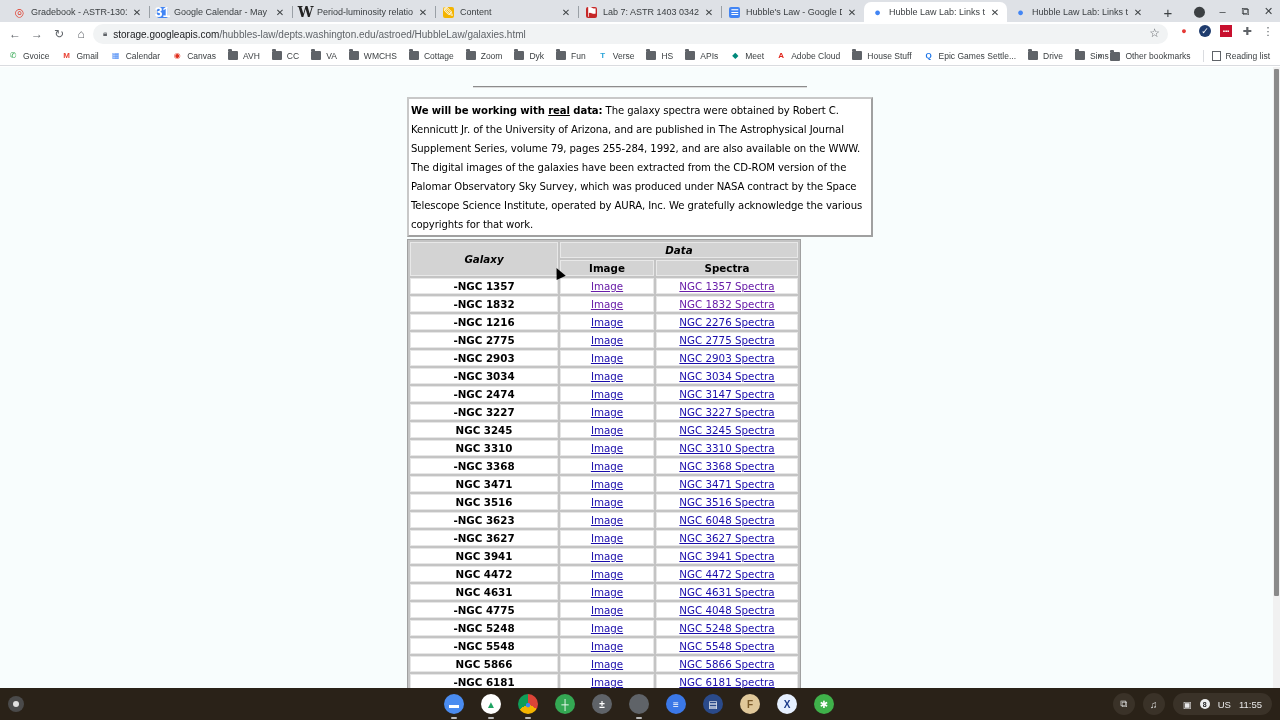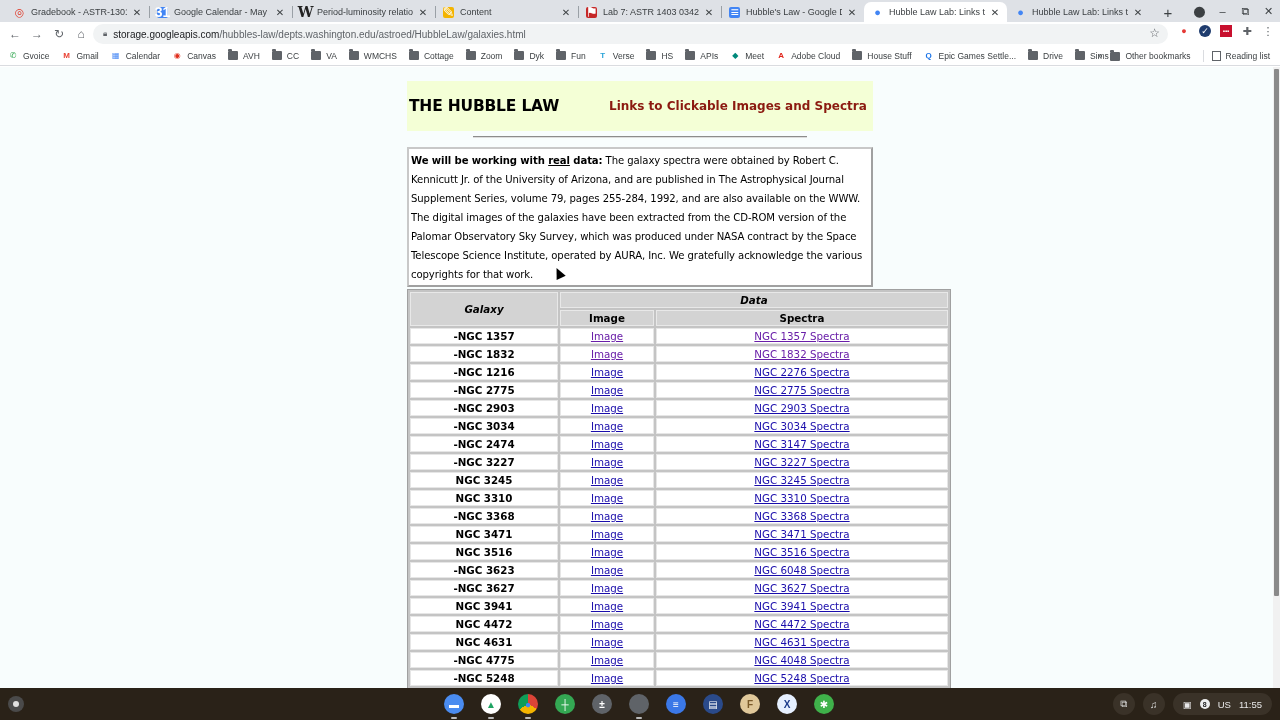--- a/index.html
+++ b/index.html
@@ -47,21 +47,21 @@
   .container { position: absolute; left: 407px; top: 14px; width: 466px; font-family: "DejaVu Sans", sans-serif; }
   .header-box { height: 50px; background: #f4ffd6; display: flex; align-items: center; padding-left: 2px; }
   .header-title { font-size: 15.5px; font-weight: bold; color: #000; letter-spacing: -0.2px; width: 200px; }
   .header-sub { font-size: 12px; font-weight: bold; color: #8b1a10; margin-left: 0; }
   .hr { width: 334px; height: 2px; background: #8c8c8c; margin: 5px 0 0 66px; border-bottom: 1px solid #ddd; }
 
   .intro { margin-top: 9px; border: 2px solid #c8c8c8; border-right-color: #a0a0a0; border-bottom-color: #a0a0a0; padding: 2px 3px 1px 2px; font-size: 10.1px; line-height: 19px; color: #000; background: #fff; letter-spacing: -0.1px; }
   .intro b { font-weight: bold; }
   .intro u { text-decoration: underline; }
 
-  table.galaxies { margin-top: 2px; width: 544px; border-collapse: separate; border-spacing: 2px; border: 1px solid #a0a0a0; background: #c4c4c4; font-family: "DejaVu Sans", sans-serif; font-size: 10.3px; table-layout: fixed; }
+  table.galaxies { margin-top: 2px; width: 394px; border-collapse: separate; border-spacing: 2px; border: 1px solid #a0a0a0; background: #c4c4c4; font-family: "DejaVu Sans", sans-serif; font-size: 10.3px; table-layout: fixed; }
   table.galaxies th { background: #d3d3d3; font-weight: bold; color: #000; height: 16px; border: 1px solid #e8e8e8; }
   table.galaxies th.italic { font-style: italic; }
   table.galaxies td { background: #ffffff; height: 16px; text-align: center; border: 1px solid #e6e6e6; }
   td.gal { font-weight: bold; color: #000; }
   a.lnk { color: #1a0dab; text-decoration: underline; cursor: pointer; }
   a.lnk.visited { color: #681da8; }
   .cursor { position: absolute; left: 552px; top: 270px; width: 0; height: 0; border-left: 5px solid transparent; border-right: 5px solid transparent; border-bottom: 11px solid #000; transform: rotate(-25deg); transform-origin: top left; }
 
   
   .shelf { position: absolute; left: 0; top: 688px; width: 1280px; height: 32px; background: #2a2218; }
@@ -246,24 +246,20 @@
     <span class="bm-sep"></span>
     <span class="bm" style="margin-right:0">
         <span class="ic" style="border:1px solid #5f6368;width:9px;height:10px"></span>
         <span>Reading list</span>
       </span>
   </div>
 </div>
 
 <div class="page">
   <div class="container">
-    <div class="header-box">
-      <div class="header-title">THE HUBBLE LAW</div>
-      <div class="header-sub">Links to Clickable Images and Spectra</div>
-    </div>
     <div class="hr"></div>
     <div class="intro">
       <b><span>We will be working with </span><u>real</u><span> data:</span></b><span> The galaxy spectra were obtained by Robert C. Kennicutt Jr. of the University of Arizona, and are published in The Astrophysical Journal Supplement Series, volume 79, pages 255-284, 1992, and are also available on the WWW. The digital images of the galaxies have been extracted from the CD-ROM version of the Palomar Observatory Sky Survey, which was produced under NASA contract by the Space Telescope Science Institute, operated by AURA, Inc. We gratefully acknowledge the various copyrights for that work.</span>
     </div>
     <table class="galaxies">
       <colgroup>
           <col style="width:148px">
           <col style="width:94px">
           <col>
         </colgroup>

